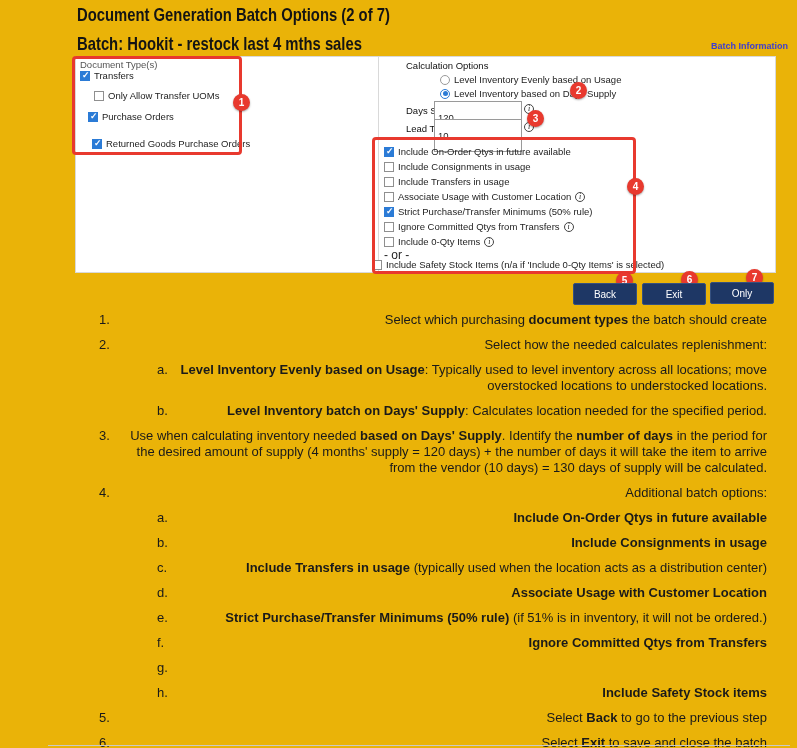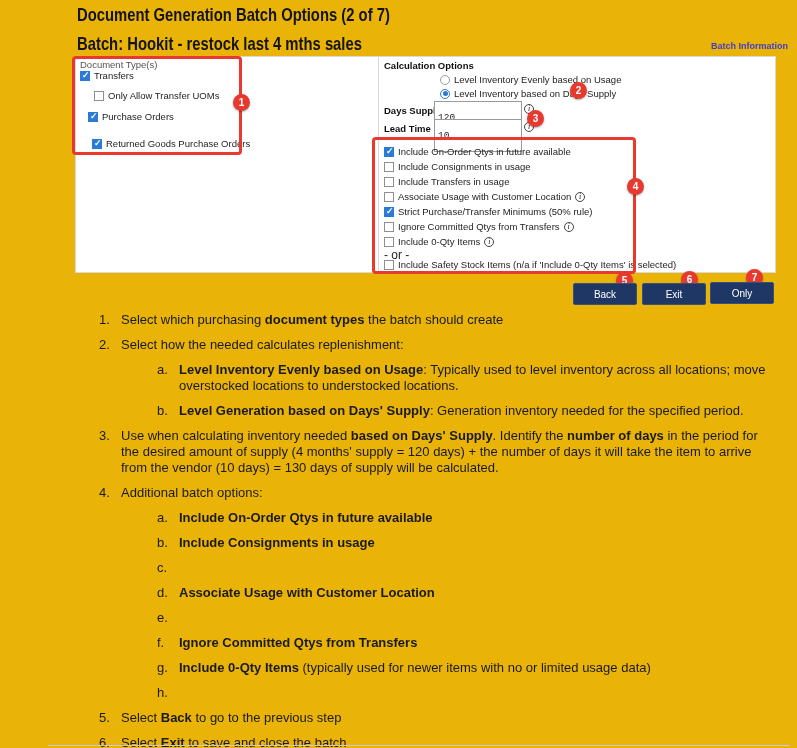--- a/index.html
+++ b/index.html
@@ -16,35 +16,35 @@
   .h1 { top:4px; }
   .h2 { top:33px; }
   .batchinfo {
     position:absolute; top:41px; right:9px; font-size:9px; font-weight:700;
     color:#3e3ecf; text-decoration:none; cursor:pointer;
   }
   
   .panel { position:absolute; left:75px; top:56px; width:701px; height:217px; border:1px solid #d9d9d9; background:#fff; }
   .vdivider { position:absolute; left:378px; top:56px; width:1px; height:217px; background:#d9d9d9; }
   .panel-label { position:absolute; font-size:9.5px; color:#555; white-space:nowrap; }
-  .panel-label.bold { font-weight:700; color:#101010; }
+  .panel-label.bold { font-weight:400; color:#101010;margin-left:22px; }
   
   .cbrow, .radiorow {
     position:absolute; display:flex; align-items:center; gap:4px;
     font-size:9.5px; color:#232323; white-space:nowrap; cursor:pointer;
   }
   .cb { width:10px; height:10px; border:1px solid #8f8f8f; background:#fff; flex:0 0 10px; position:relative; }
   .cb.checked { background:#2b7bd6; border-color:#2b7bd6; }
   .cb.checked::after { content:"\2713"; position:absolute; left:1px; top:-2px; color:#fff; font-size:9px; font-weight:700; }
   .radio { width:10px; height:10px; border:1px solid #9a9a9a; border-radius:50%; background:#fff; flex:0 0 10px; position:relative; }
   .radio.selected { border-color:#2b7bd6; }
   .radio.selected::after { content:""; position:absolute; left:1.5px; top:1.5px; right:1.5px; bottom:1.5px; background:#2b7bd6; border-radius:50%; }
   .textinput {
     position:absolute; width:88px; height:33px; border:1px solid #9a9a9a; background:#fff;
-    font-size:9.5px; padding:0 3px; color:#222; font-family:Liberation Mono, monospace;
+    font-size:9.5px; padding:0 3px; color:#222; font-family:Liberation Sans, sans-serif;
   }
   .info {
     width:10px; height:10px; border:1px solid #444; border-radius:50%; display:inline-block;
     font-size:8px; line-height:8px; text-align:center; color:#222;
     font-family:"Liberation Serif", serif; font-style:italic; flex:0 0 10px; cursor:pointer;
   }
   .info.abs { position:absolute; }
   .info::after { content:"i"; }
   .ortext { position:absolute; font-size:12px; color:#232323; }
   
@@ -57,21 +57,21 @@
   
   .btn {
     position:absolute; width:64px; height:22px; background:#1e3765; border:1px solid #35507f;
     color:#fff; font-size:10px; display:flex; align-items:center; justify-content:center;
     border-radius:2px; cursor:pointer; font-family:"Liberation Sans", sans-serif;
   }
   
   .instructions { position:absolute; left:99px; top:312px; width:668px; }
   .irow { display:flex; margin-bottom:9px; font-size:13px; line-height:16px; color:#1a1a1a; }
   .irow .num { flex:0 0 22px; }
-  .irow .txt { flex:1; }
+  .irow .txt { flex:1;text-align:right; }
   .irow.sub { padding-left:58px; }
   .txt .b { font-weight:700; }
   .bottom-rule { position:absolute; left:48px; top:745px; width:742px; height:1px; background:#c9c9c9; }
 </style>
 </head>
 <body>
 
 <div class="page">
 
   <div class="h1">Document Generation Batch Options (2 of 7)</div>
@@ -144,21 +144,21 @@
     <span class="cb"></span>
     <span>Ignore Committed Qtys from Transfers</span>
     <span class="info"></span>
   </div>
   <div class="cbrow" style="left:384px;top:236px">
     <span class="cb"></span>
     <span>Include 0-Qty Items</span>
     <span class="info"></span>
   </div>
   <div class="ortext" style="left:384px;top:248px">- or -</div>
-  <div class="cbrow" style="left:384px;top:259px">
+  <div class="cbrow" style="left:372px;top:259px">
     <span class="cb"></span>
     <span>Include Safety Stock Items (n/a if 'Include 0-Qty Items' is selected)</span>
   </div>
 
   <div class="ann-rect" style="left:72px;top:56px;width:170px;height:99px"></div>
   <div class="ann-rect" style="left:372px;top:137px;width:264px;height:137px"></div>
 
   <div class="badge" style="left:233px;top:94px">1</div>
   <div class="badge" style="left:570px;top:82px">2</div>
   <div class="badge" style="left:527px;top:110px">3</div>
@@ -179,58 +179,60 @@
     <div class="irow">
       <span class="num">2.</span>
       <span class="txt"><span>Select how the needed calculates replenishment:</span></span>
     </div>
     <div class="irow sub">
       <span class="num">a.</span>
       <span class="txt"><span class="b">Level Inventory Evenly based on Usage</span><span>: Typically used to level inventory across all locations; move overstocked locations to understocked locations.</span></span>
     </div>
     <div class="irow sub">
       <span class="num">b.</span>
-      <span class="txt"><span class="b">Level Generation based on Days' Supply</span><span>: Generation inventory needed for the specified period.</span></span>
+      <span class="txt"><span class="b">Level Inventory batch on Days' Supply</span><span>: Calculates location needed for the specified period.</span></span>
     </div>
     <div class="irow">
       <span class="num">3.</span>
       <span class="txt"><span>Use when calculating inventory needed </span><span class="b">based on Days' Supply</span><span>. Identify the </span><span class="b">number of days</span><span> in the period for the desired amount of supply (4 months' supply = 120 days) + the number of days it will take the item to arrive from the vendor (10 days) = 130 days of supply will be calculated.</span></span>
     </div>
     <div class="irow">
       <span class="num">4.</span>
       <span class="txt"><span>Additional batch options:</span></span>
     </div>
     <div class="irow sub">
       <span class="num">a.</span>
       <span class="txt"><span class="b">Include On-Order Qtys in future available</span></span>
     </div>
     <div class="irow sub">
       <span class="num">b.</span>
       <span class="txt"><span class="b">Include Consignments in usage</span></span>
     </div>
     <div class="irow sub">
       <span class="num">c.</span>
+      <span class="txt"><span class="b">Include Transfers in usage</span><span> (typically used when the location acts as a distribution center)</span></span>
     </div>
     <div class="irow sub">
       <span class="num">d.</span>
       <span class="txt"><span class="b">Associate Usage with Customer Location</span></span>
     </div>
     <div class="irow sub">
       <span class="num">e.</span>
+      <span class="txt"><span class="b">Strict Purchase/Transfer Minimums (50% rule)</span><span> (if 51% is in inventory, it will not be ordered.)</span></span>
     </div>
     <div class="irow sub">
       <span class="num">f.</span>
       <span class="txt"><span class="b">Ignore Committed Qtys from Transfers</span></span>
     </div>
     <div class="irow sub">
       <span class="num">g.</span>
-      <span class="txt"><span class="b">Include 0-Qty Items</span><span> (typically used for newer items with no or limited usage data)</span></span>
     </div>
     <div class="irow sub">
       <span class="num">h.</span>
+      <span class="txt"><span class="b">Include Safety Stock items</span></span>
     </div>
     <div class="irow">
       <span class="num">5.</span>
       <span class="txt"><span>Select </span><span class="b">Back</span><span> to go to the previous step</span></span>
     </div>
     <div class="irow">
       <span class="num">6.</span>
       <span class="txt"><span>Select </span><span class="b">Exit</span><span> to save and close the batch</span></span>
     </div>
 

